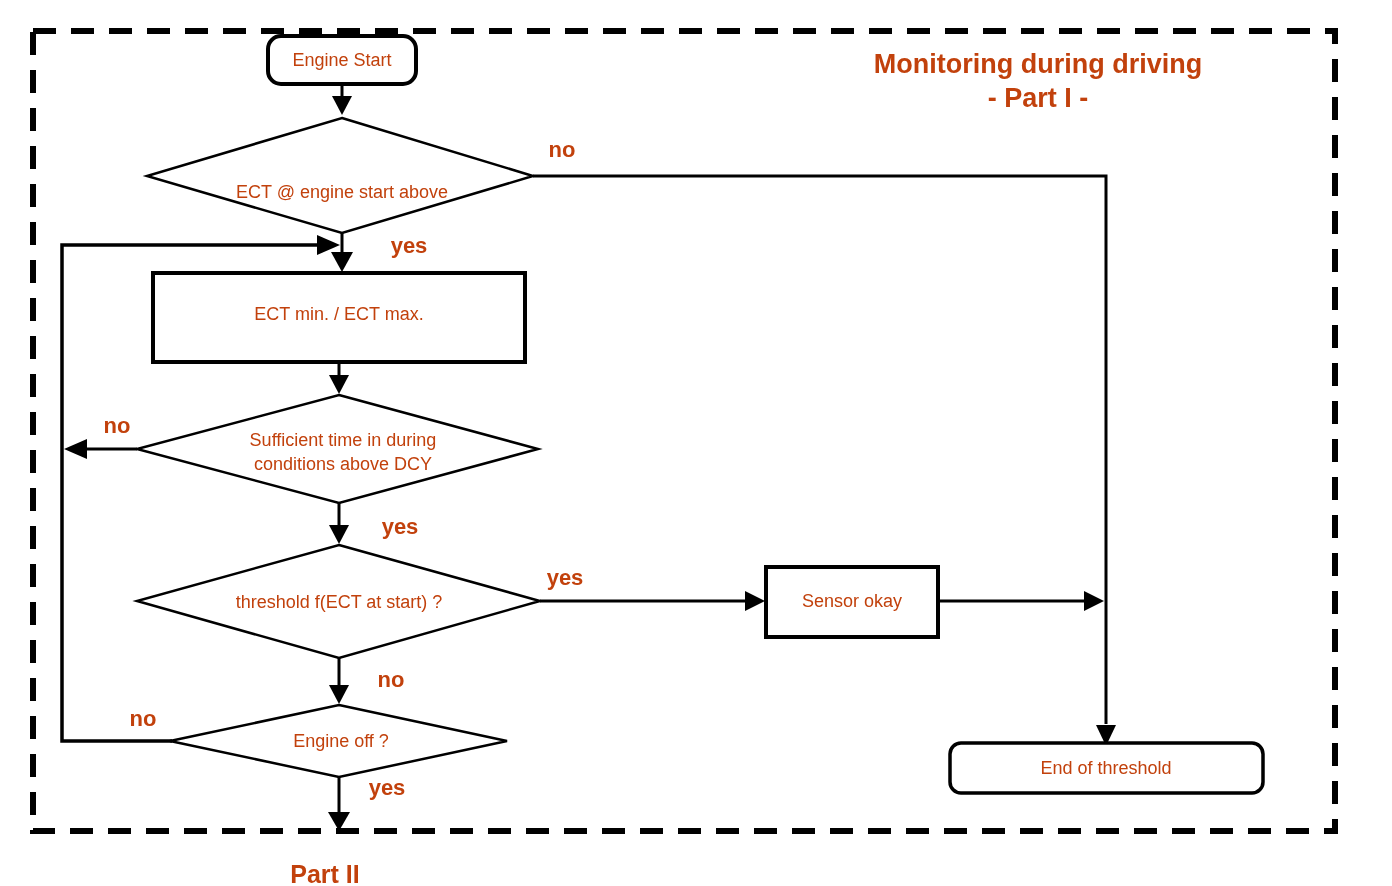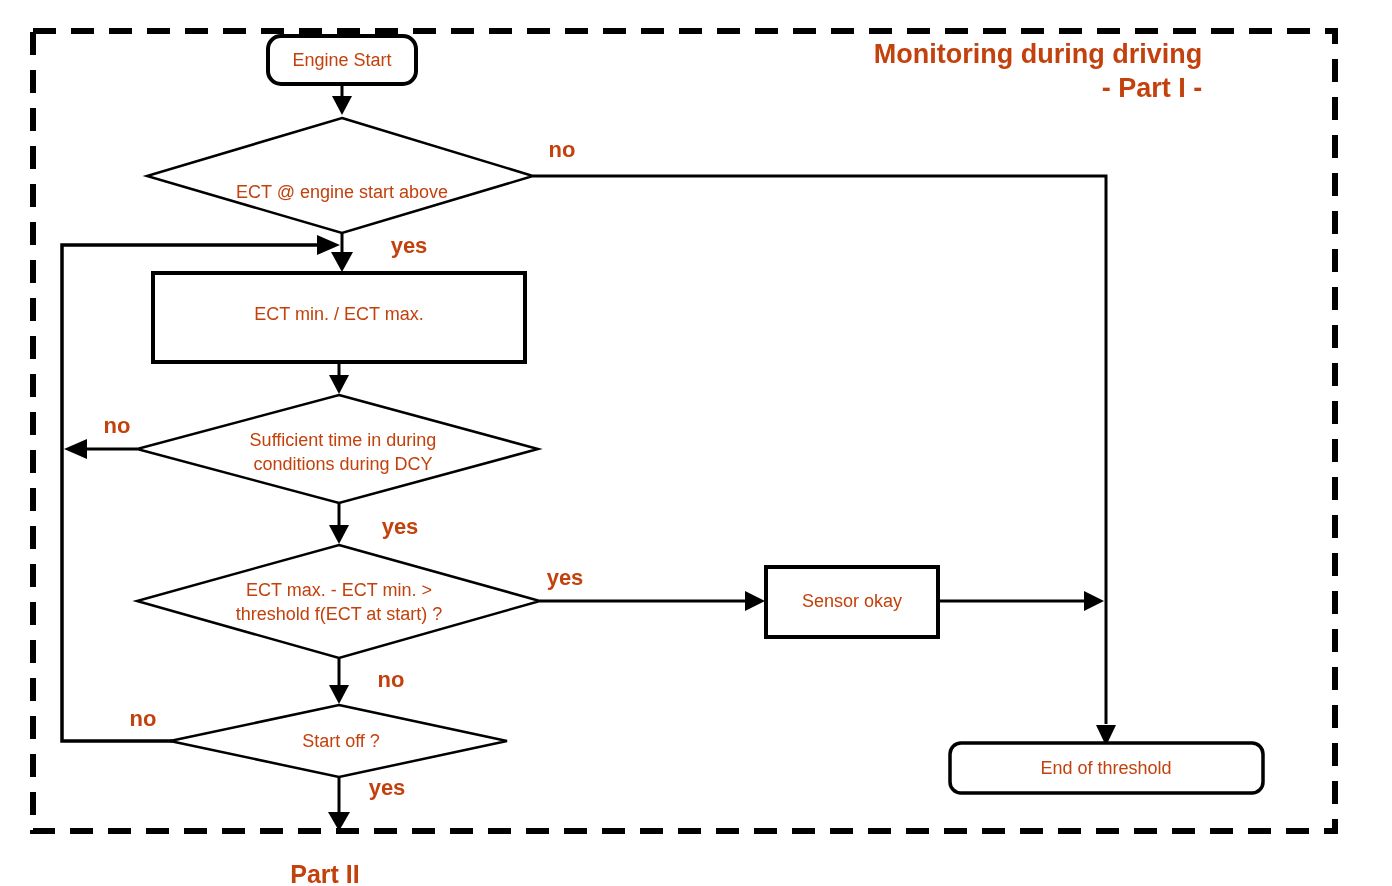--- a/index.html
+++ b/index.html
@@ -98,48 +98,47 @@
     <polygon points="339,704 329,685 349,685" fill="#000"></polygon>
 
     <polygon points="339,705 507,741 339,777 170,741" fill="#fff" stroke="#000" stroke-width="2.5"></polygon>
 
     <line x1="339" y1="777" x2="339" y2="813" stroke="#000" stroke-width="3"></line>
     <polygon points="339,831 328,812 350,812" fill="#000"></polygon>
 
     <rect x="950" y="743" width="313" height="50" rx="11" fill="#fff" stroke="#000" stroke-width="3.5"></rect>
   </svg>
 
-  <div class="txt diagram-title" style="left:1038px; top:71px;text-align:right;">
+  <div class="txt diagram-title" style="left:1038px; top:81px;">
     <div>Monitoring during driving</div>
     <div>- Part I -</div>
   </div>
 
   <div class="txt node-text" style="left:342px; top:60px;">Engine Start</div>
 
   <div class="txt node-text" style="left:342px; top:192px;">
     <div>ECT @ engine start above</div>
   </div>
 
   <div class="txt node-text" style="left:339px; top:314px;">
     <div>ECT min. / ECT max.</div>
   </div>
 
   <div class="txt node-text" style="left:343px; top:452px;">
     <div>Sufficient time in during</div>
-    <div>conditions during DCY</div>
+    <div>conditions above DCY</div>
   </div>
 
   <div class="txt node-text" style="left:339px; top:602px;">
-    <div>ECT max. - ECT min. &gt;</div>
     <div>threshold f(ECT at start) ?</div>
   </div>
 
   <div class="txt node-text" style="left:852px; top:601px;">Sensor okay</div>
 
-  <div class="txt node-text" style="left:341px; top:741px;">Start off ?</div>
+  <div class="txt node-text" style="left:341px; top:741px;">Engine off ?</div>
 
   <div class="txt node-text" style="left:1106px; top:768px;">End of threshold</div>
 
   <div class="txt edge-label" style="left:562px; top:150px;">no</div>
   <div class="txt edge-label" style="left:409px; top:246px;">yes</div>
   <div class="txt edge-label" style="left:117px; top:426px;">no</div>
   <div class="txt edge-label" style="left:400px; top:527px;">yes</div>
   <div class="txt edge-label" style="left:565px; top:578px;">yes</div>
   <div class="txt edge-label" style="left:391px; top:680px;">no</div>
   <div class="txt edge-label" style="left:143px; top:719px;">no</div>

